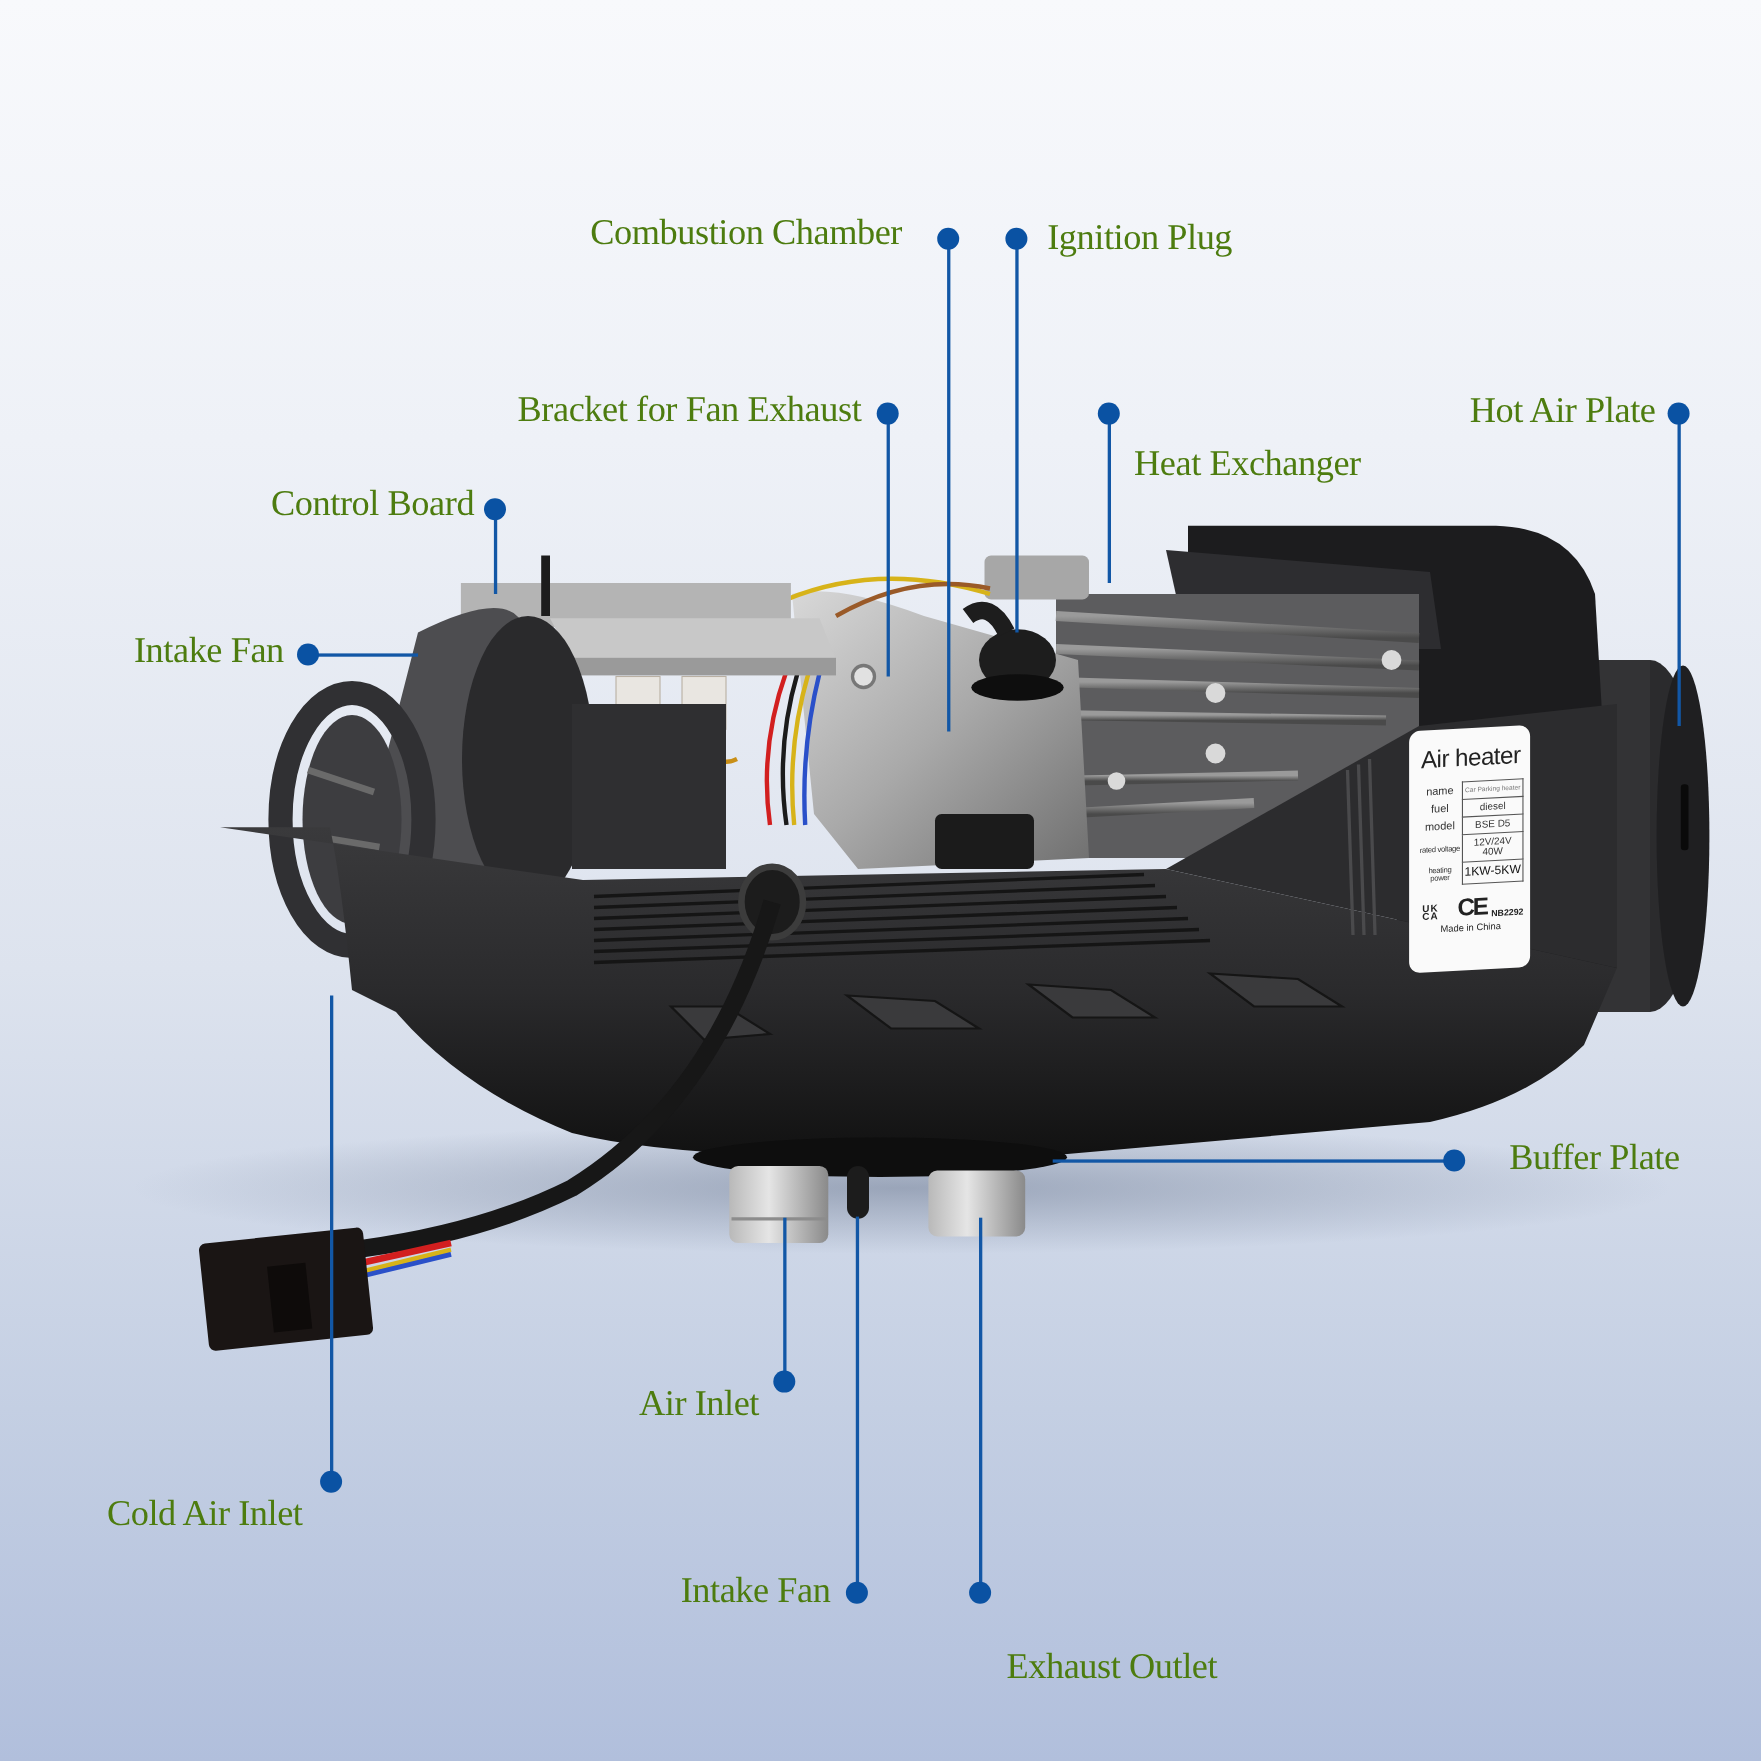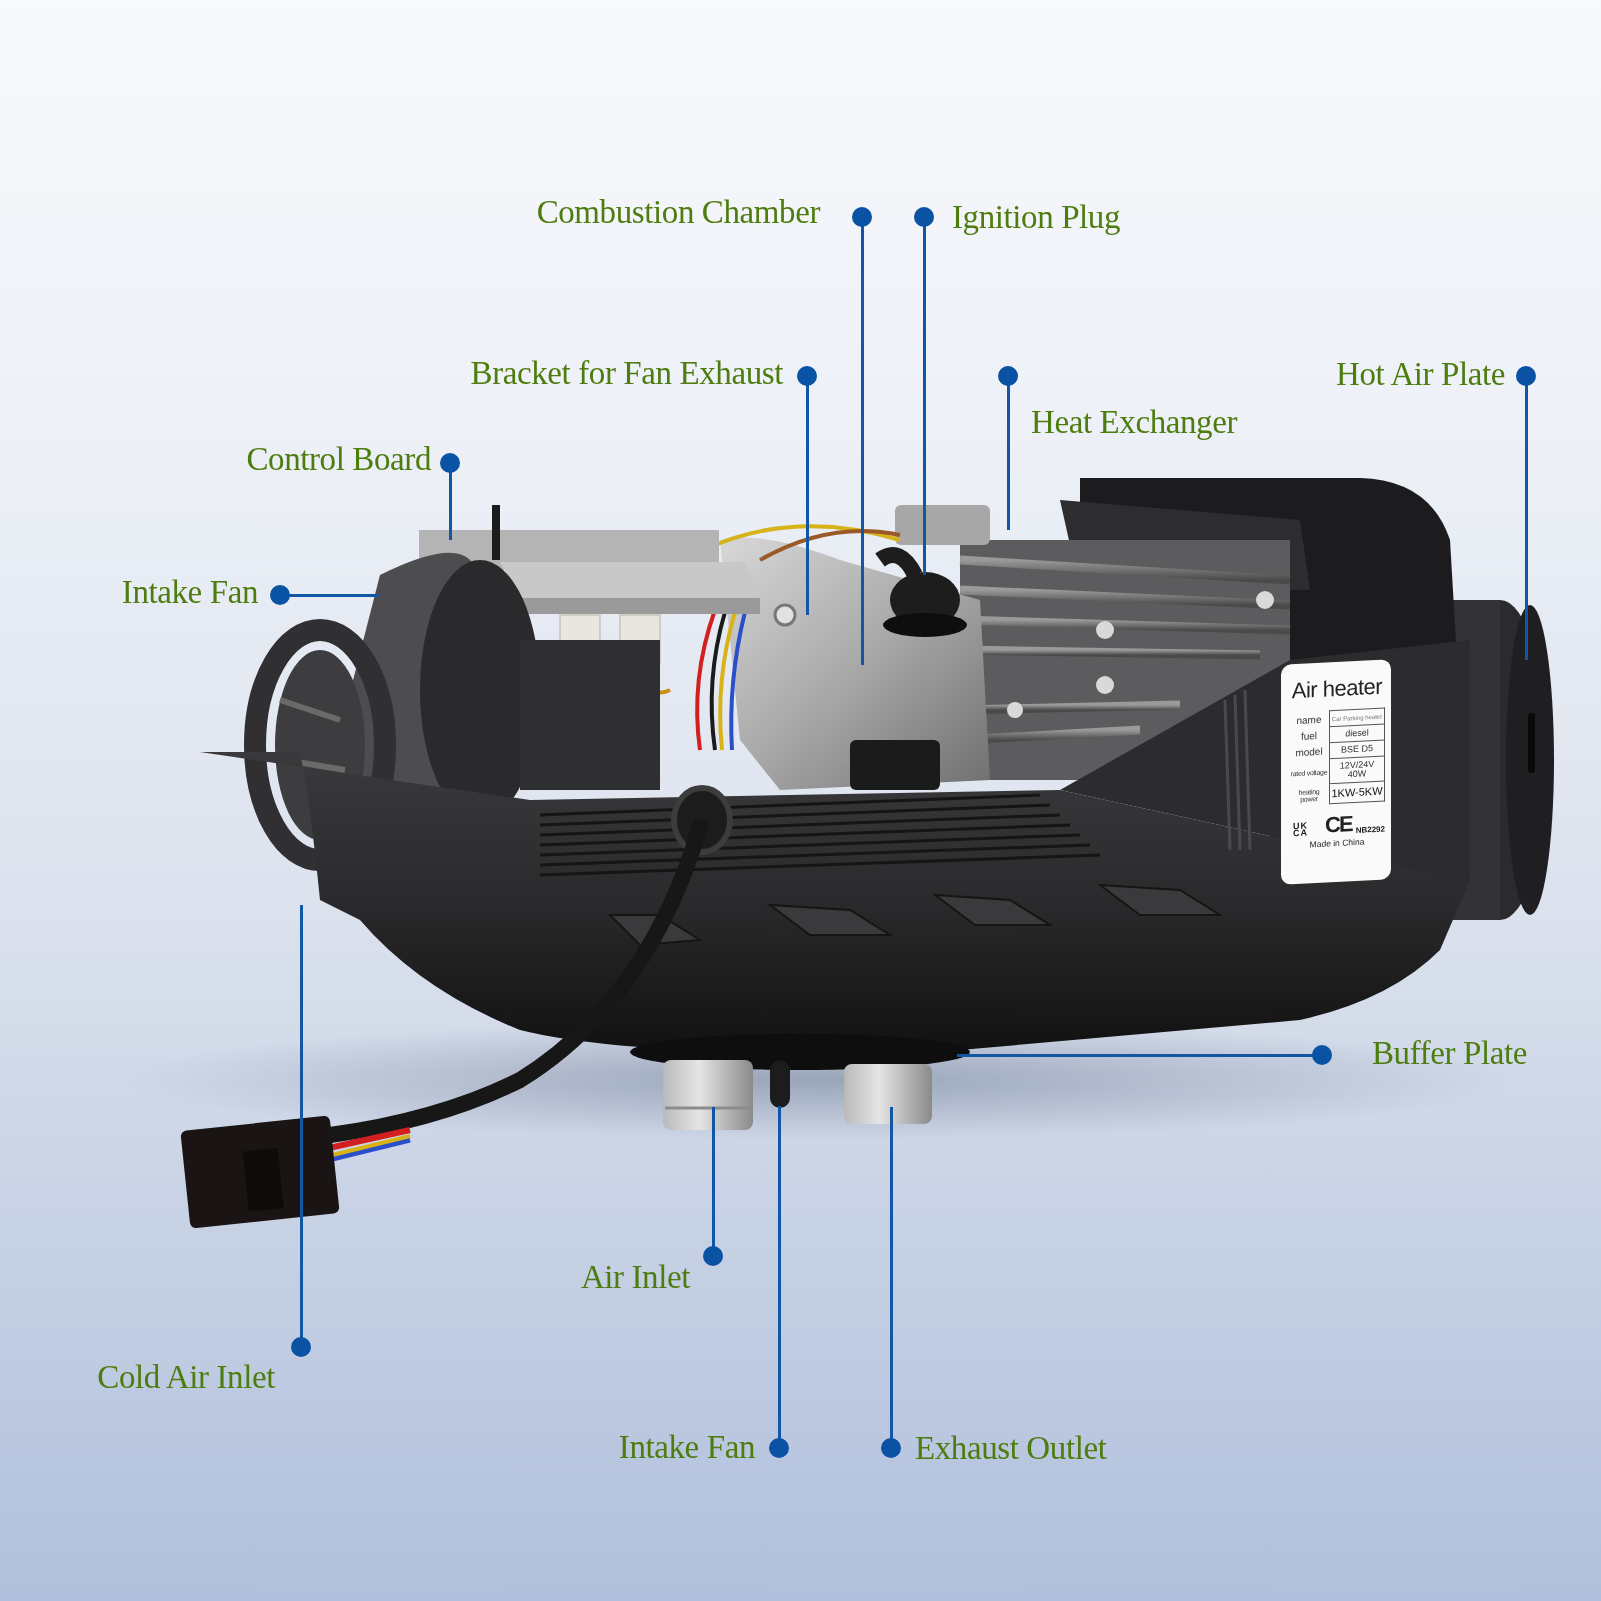--- a/index.html
+++ b/index.html
@@ -272,15 +272,15 @@
       <div class="dot" style="left: 713px; top: 1256px;"></div>
       <div class="callout-label align-right" style="left: 690px; top: 1255px; margin-top: 22px;">Air Inlet</div>
       <div class="leader" style="left: 299.5px; top: 905px; width: 3px; height: 442px;"></div>
       <div class="dot" style="left: 301px; top: 1347px;"></div>
       <div class="callout-label align-right" style="left: 275px; top: 1346px; margin-top: 31px;">Cold Air Inlet</div>
       <div class="leader" style="left: 777.5px; top: 1106px; width: 3px; height: 342px;"></div>
       <div class="dot" style="left: 779px; top: 1448px;"></div>
       <div class="callout-label align-right" style="left: 755px; top: 1447px;">Intake Fan</div>
       <div class="leader" style="left: 889.5px; top: 1107px; width: 3px; height: 341px;"></div>
       <div class="dot" style="left: 891px; top: 1448px;"></div>
-      <div class="callout-label" style="left: 915px; top: 1448px;">Exhaust Outlet</div>
+      <div class="callout-label" style="left: 915px; top: 1516px;">Exhaust Outlet</div>
     </div>
 </div>
 
 </body></html>

